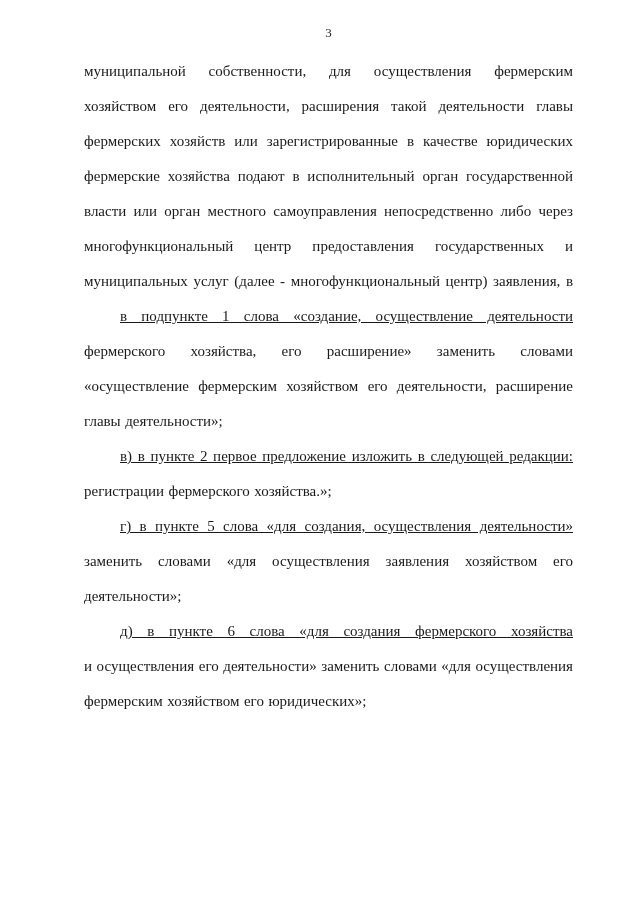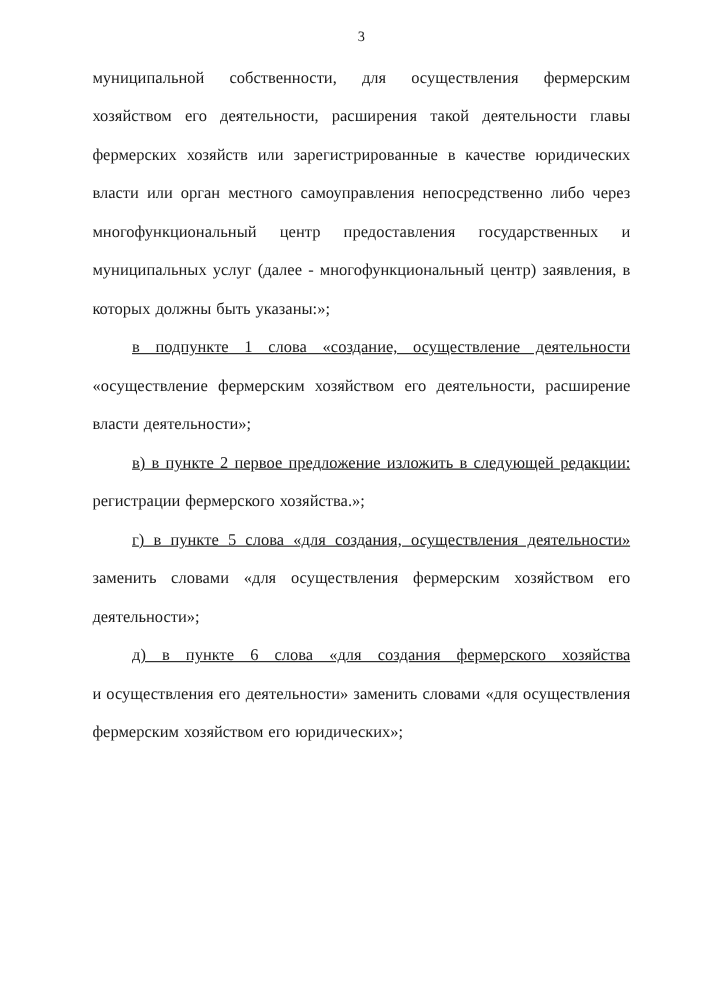--- a/index.html
+++ b/index.html
@@ -60,40 +60,41 @@
 <div class="page">
 
   <div class="page-number">3</div>
 
   <div class="doc-body">
 
     <div class="paragraph">
       <div class="line">муниципальной собственности, для осуществления фермерским</div>
       <div class="line">хозяйством его деятельности, расширения такой деятельности главы</div>
       <div class="line">фермерских хозяйств или зарегистрированные в качестве юридических лиц</div>
+      <div class="line">фермерские хозяйства подают в исполнительный орган государственной</div>
       <div class="line">власти или орган местного самоуправления непосредственно либо через</div>
       <div class="line">многофункциональный центр предоставления государственных и</div>
       <div class="line">муниципальных услуг (далее - многофункциональный центр) заявления, в</div>
-      <div class="line last">которых должны быть указаны:»;</div>
     </div>
 
     <div class="paragraph">
       <div class="line ind">в подпункте 1 слова «создание, осуществление деятельности</div>
+      <div class="line">фермерского хозяйства, его расширение» заменить словами</div>
       <div class="line">«осуществление фермерским хозяйством его деятельности, расширение</div>
-      <div class="line last">власти деятельности»;</div>
+      <div class="line last">главы деятельности»;</div>
     </div>
 
     <div class="paragraph">
       <div class="line ind">в) в пункте 2 первое предложение изложить в следующей редакции:</div>
       <div class="line last">регистрации фермерского хозяйства.»;</div>
     </div>
 
     <div class="paragraph">
       <div class="line ind">г) в пункте 5 слова «для создания, осуществления деятельности»</div>
-      <div class="line">заменить словами «для осуществления фермерским хозяйством его</div>
+      <div class="line">заменить словами «для осуществления заявления хозяйством его</div>
       <div class="line last">деятельности»;</div>
     </div>
 
     <div class="paragraph">
       <div class="line ind">д) в пункте 6 слова «для создания фермерского хозяйства</div>
       <div class="line">и осуществления его деятельности» заменить словами «для осуществления</div>
       <div class="line last">фермерским хозяйством его юридических»;</div>
     </div>
 
   </div>

